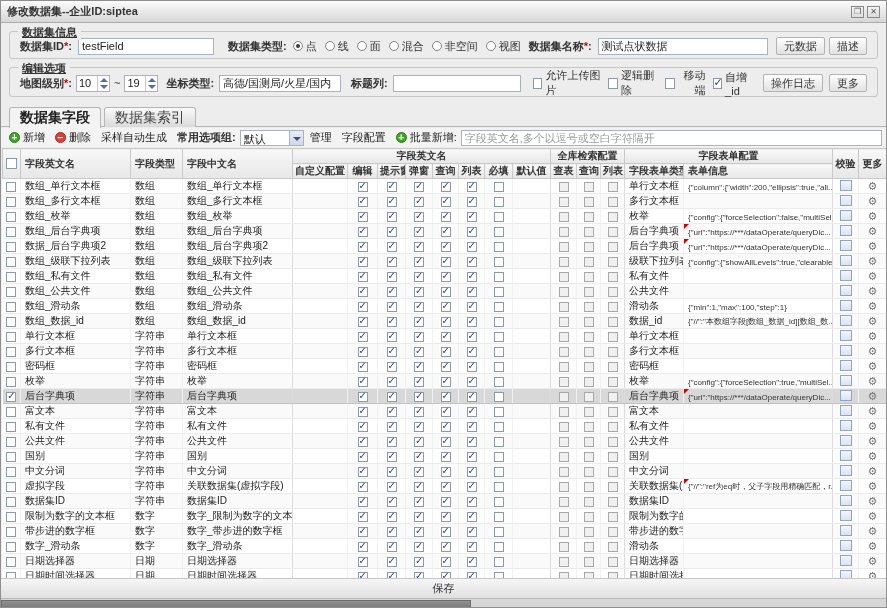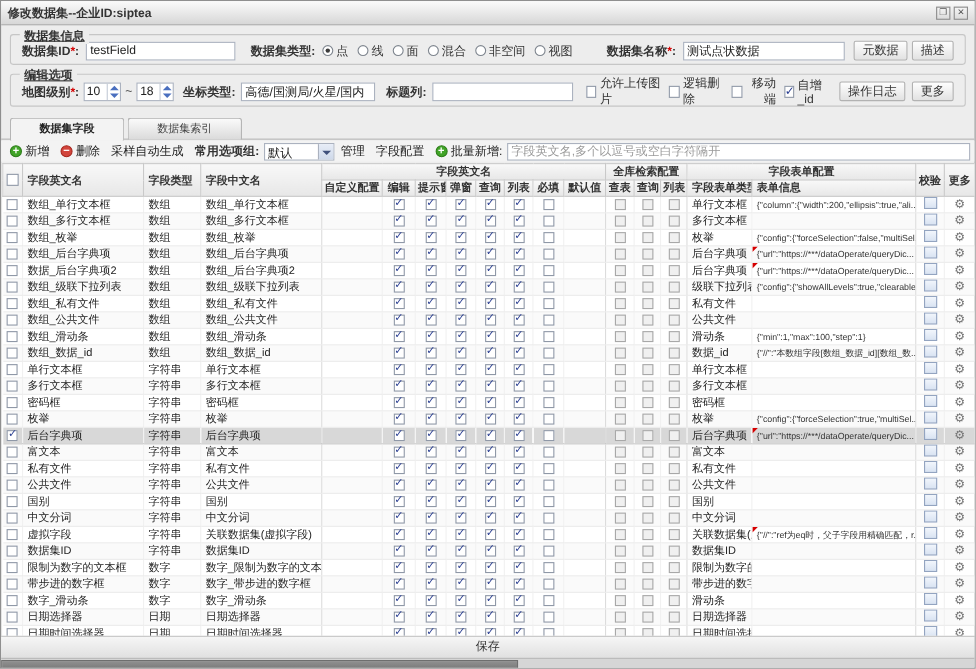--- a/index.html
+++ b/index.html
@@ -30,21 +30,21 @@
   .cb.dis{background:#f0f0f0;border-color:#a8a8a8;}
   .spin{display:inline-flex;border:1px solid #abb2bf;background:#fff;height:17px;align-items:stretch;}
   .spin .v{width:20px;font-size:11px;padding:1px 2px;color:#222;}
   .spin .arr{width:12px;border-left:1px solid #c4cbd6;display:flex;flex-direction:column;cursor:pointer;}
   .spin .arr i{flex:1;position:relative;}
   .spin .arr i.up::after{content:"";position:absolute;left:2px;top:2px;border-left:4px solid transparent;border-right:4px solid transparent;border-bottom:4px solid #4a6fbf;}
   .spin .arr i.dn::after{content:"";position:absolute;left:2px;top:2px;border-left:4px solid transparent;border-right:4px solid transparent;border-top:4px solid #4a6fbf;}
 
   
   .tabstrip{position:absolute;top:106px;left:0;right:0;height:20px;padding-left:8px;border-bottom:1px solid #b5b5b5;}
-  .tab{display:inline-block;height:20px;line-height:19px;padding:0 26px;font-size:10px;color:#444;cursor:pointer;
+  .tab{display:inline-block;height:20px;line-height:19px;padding:0 10px;font-size:14px;color:#444;cursor:pointer;
     border:1px solid #b5b5b5;border-bottom:none;border-radius:3px 3px 0 0;background:linear-gradient(#fafafa,#dadada);margin-right:3px;}
   .tab.active{background:#f3f3f3;font-weight:bold;color:#222;position:relative;top:0px;height:21px;}
   .toolbar{position:absolute;top:127px;left:0;right:0;height:19px;background:#f3f3f3;display:flex;align-items:center;
     padding:0 4px 0 8px;font-size:11px;color:#222;}
   .tbitem{display:inline-flex;align-items:center;margin-right:10px;cursor:pointer;white-space:nowrap;}
   .cicon{width:11px;height:11px;border-radius:50%;color:#fff;font-size:10px;line-height:10px;text-align:center;font-weight:bold;margin-right:3px;}
   .cicon.green{background:#41a427;border:1px solid #2d7d1a;}
   .cicon.red{background:#d2453c;border:1px solid #a8281f;}
   .combo{display:inline-flex;height:16px;border:1px solid #abb2bf;background:#fff;margin-right:6px;cursor:pointer;}
   .combo .cv{width:48px;font-size:11px;padding:1px 3px;color:#222;}
@@ -118,41 +118,41 @@
           </span>
           <span class="rlbl">
             <span class="radio"></span>
             <span>非空间</span>
           </span>
           <span class="rlbl">
             <span class="radio"></span>
             <span>视图</span>
           </span>
         </span>
-      <span class="lbl" style="margin-left:23px;"><span>数据集名称</span><span class="req">*</span><span>:</span></span>
+      <span class="lbl" style="margin-left:0;"><span>数据集名称</span><span class="req">*</span><span>:</span></span>
       <input class="ipt" style="flex: 1 1 0%; margin: 0px 8px 0px 6px; min-width: 60px;" value="测试点状数据">
       <span class="btn" style="margin-right:4px;">元数据</span>
       <span class="btn">描述</span>
     </div>
   </div>
 
   <div class="fs" style="top:66px;height:30px;">
     <div class="legend">编辑选项</div>
     <div class="row">
       <span class="lbl"><span>地图级别</span><span class="req">*</span><span>:</span></span>
       <span class="spin" style="margin:0 4px;">
         <span class="v">10</span>
           <span class="arr">
             <i class="up"></i>
             <i class="dn"></i>
           </span>
       </span>
       <span>~</span>
       <span class="spin" style="margin:0 8px 0 4px;">
-        <span class="v">18</span>
+        <span class="v">19</span>
           <span class="arr">
             <i class="up"></i>
             <i class="dn"></i>
           </span>
       </span>
       <span class="lbl">坐标类型:</span>
       <input class="ipt" style="width: 122px; margin: 0px 10px 0px 5px;" value="高德/国测局/火星/国内">
       <span class="lbl">标题列:</span>
       <input class="ipt" style="width: 128px; margin: 0px 12px 0px 5px;" value="">
       <span id="edit-checkboxes" style="display:inline-flex;align-items:center;">

